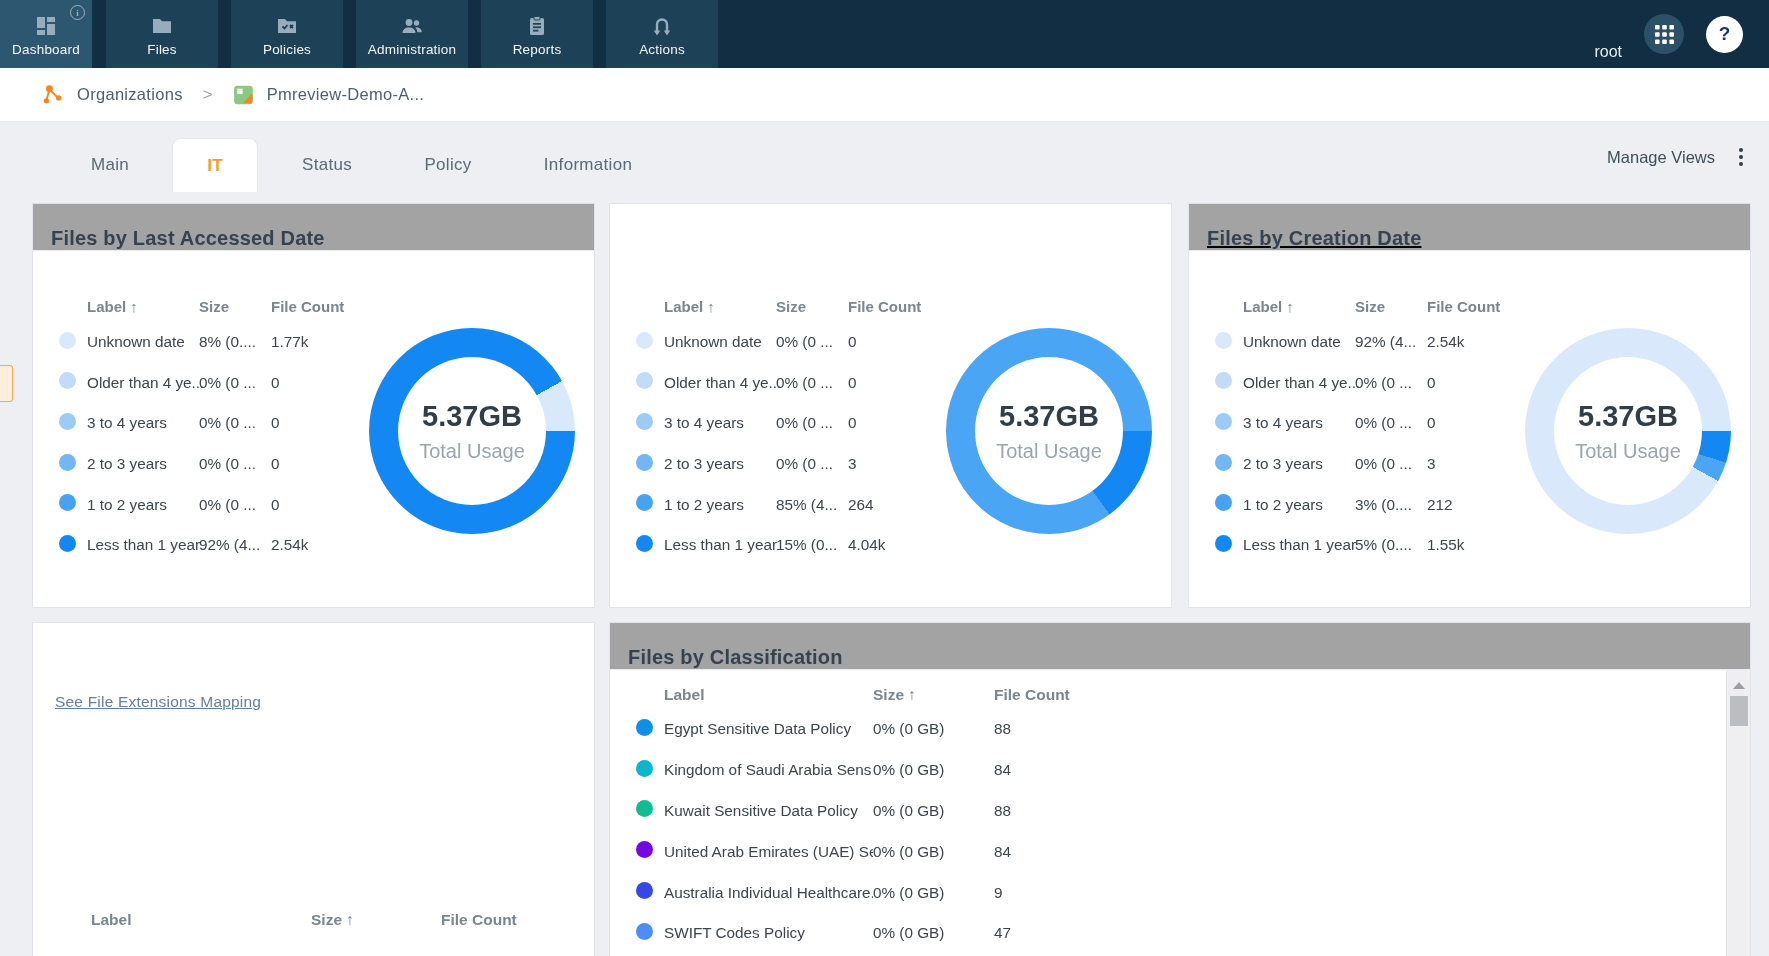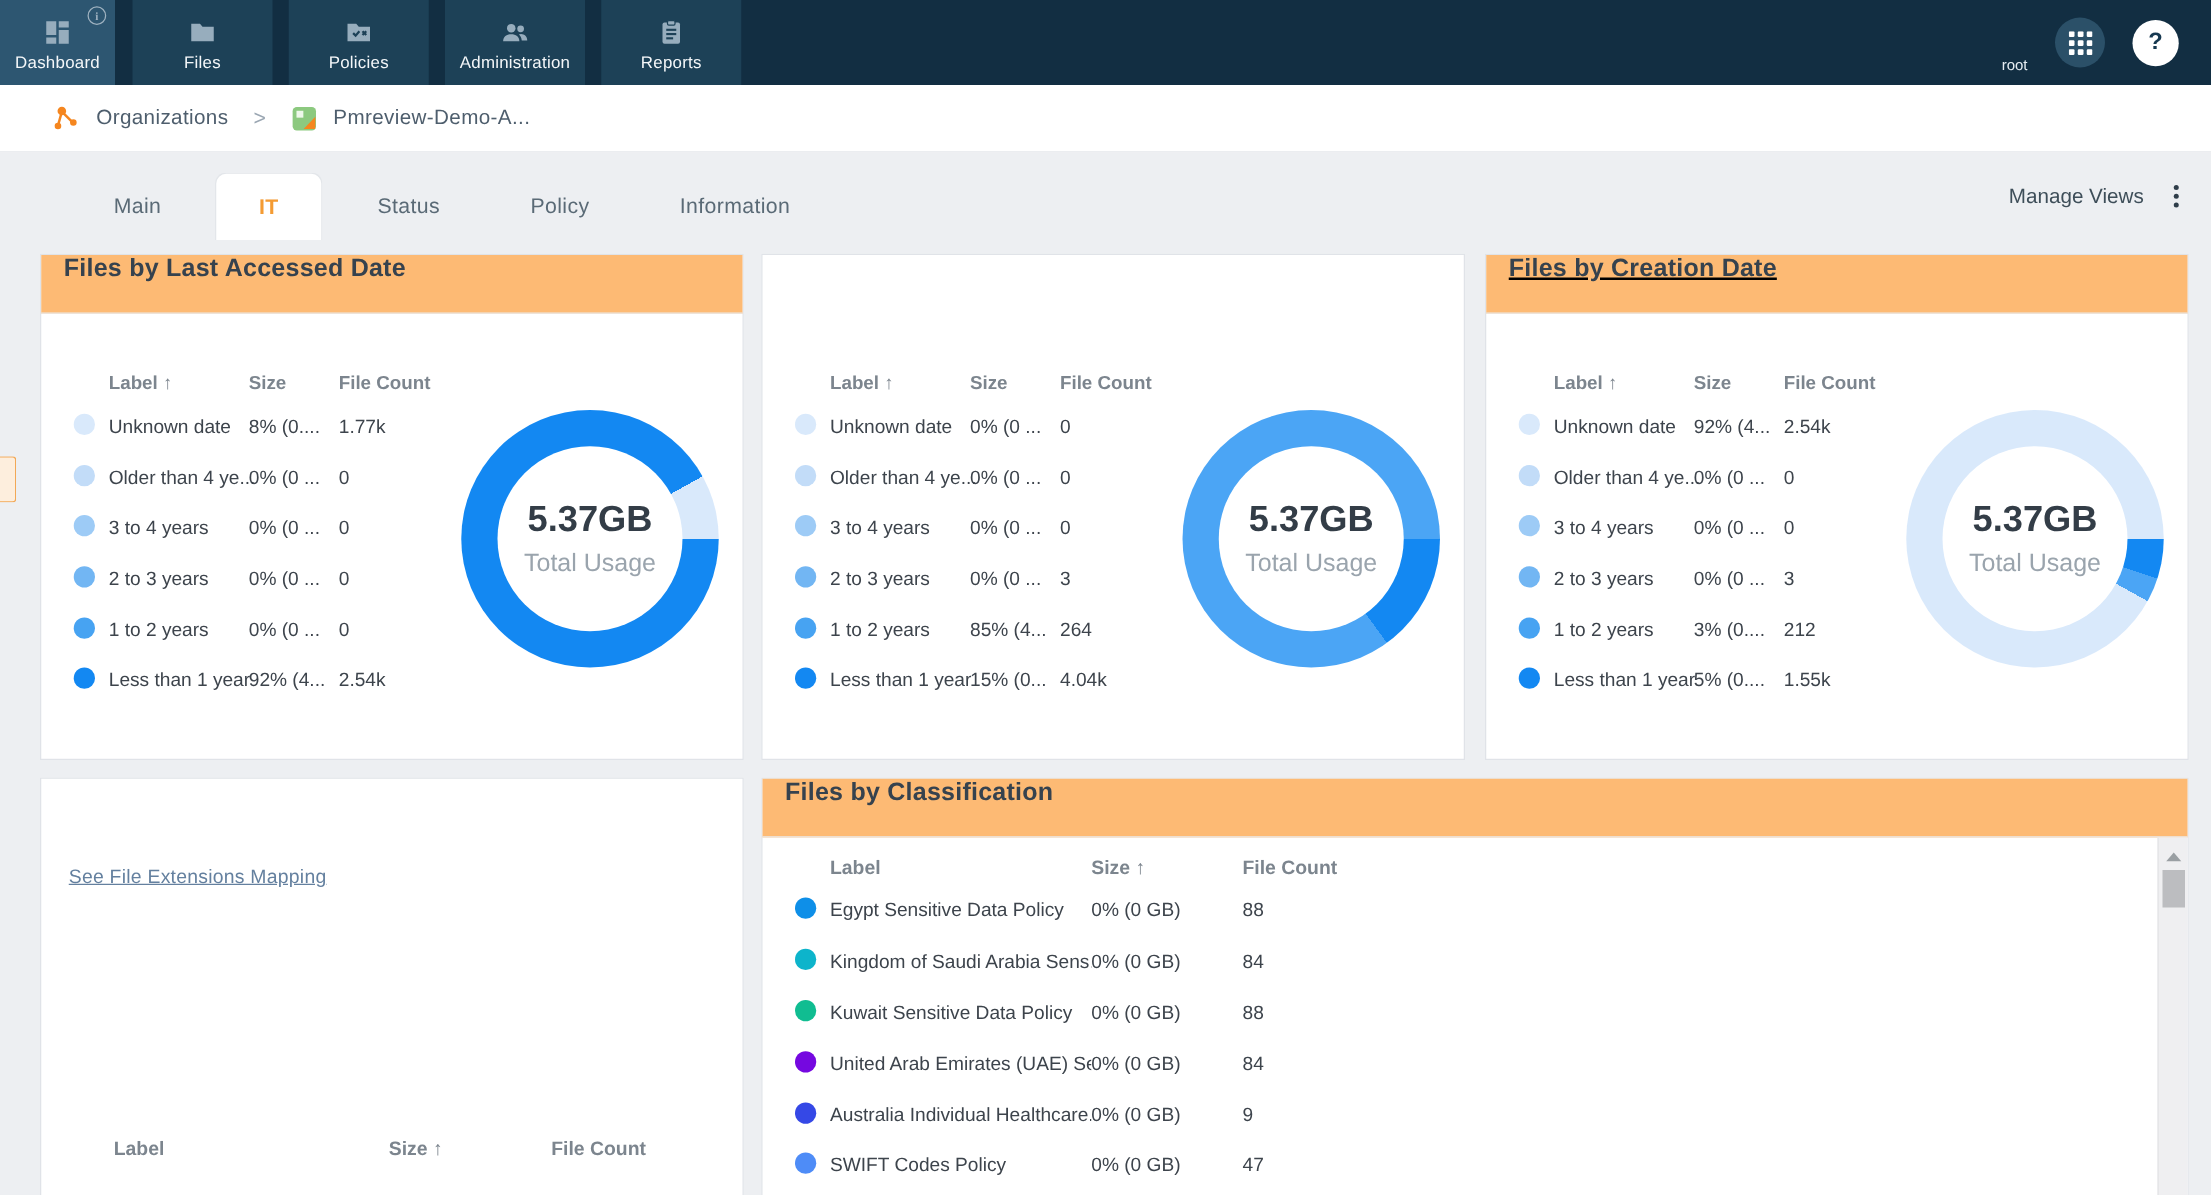--- a/index.html
+++ b/index.html
@@ -8,21 +8,21 @@
   .screen { position:relative; width:1769px; height:956px; background:#edeff2; overflow:hidden; }
 
   
   .topnav { position:absolute; left:0; top:0; width:1769px; height:68px; background:#122e42; display:flex; align-items:stretch; }
   .navtile { width:112px; margin-right:13px; background:#1d4157; display:flex; flex-direction:column; align-items:center; justify-content:center; gap:4px; cursor:pointer; position:relative; }
   .navtile.first { width:92px; margin-right:14px; background:#2d5671; }
   .navtile .nicon { color:#97adbd; height:26px; display:flex; align-items:flex-end; }
   .navtile .nlabel { color:#f4f7f9; font-size:13.5px; letter-spacing:.2px; }
   .info-badge { position:absolute; top:5px; right:7px; width:15px; height:15px; border:1.4px solid #9fb2c0; border-radius:50%; color:#9fb2c0; font-size:9px; font-weight:700; display:flex; align-items:center; justify-content:center; font-family:"Liberation Serif",serif; }
   .nav-right { margin-left:auto; display:flex; align-items:center; gap:22px; padding-right:26px; }
-  .nav-user { color:#e6edf2; font-size:12px;margin-top:35px; }
+  .nav-user { color:#e6edf2; font-size:16px;margin-top:35px; }
   .apps-btn { width:40px; height:40px; border-radius:50%; background:#2b5068; display:flex; align-items:center; justify-content:center; cursor:pointer; }
   .help-btn { width:37px; height:37px; border-radius:50%; background:#ffffff; color:#173951; font-weight:800; font-size:19px; display:flex; align-items:center; justify-content:center; cursor:pointer; }
 
   
   .crumbbar { position:absolute; left:0; top:68px; width:1769px; height:54px; background:#fff; border-bottom:1px solid #e5e8ec; display:flex; align-items:center; padding-left:42px; }
   .crumb { display:flex; align-items:center; gap:12px; cursor:pointer; }
   .crumb-label { color:#4e5e6d; font-size:16.5px; letter-spacing:.3px; }
   .crumb-sep { color:#9aa6b2; font-size:17px; margin:0 20px; }
 
   
@@ -30,21 +30,21 @@
   .tabs { position:absolute; left:62px; bottom:0; display:flex; align-items:center; gap:14px; }
   .tab { height:54px; line-height:54px; text-align:center; font-size:17px; color:#5a6a76; letter-spacing:.3px; cursor:pointer; }
   .tab.t1{width:96px;} .tab.t2{width:86px;} .tab.t3{width:110px;} .tab.t4{width:104px;} .tab.t5{width:148px;}
   .tab.active { background:#fff; border:1px solid #e3e6ea; border-bottom:none; border-radius:9px 9px 0 0; color:#f49b33; font-weight:700; }
   .manage-views { position:absolute; right:54px; top:0; height:70px; line-height:70px; color:#3e4e59; font-size:16.5px; cursor:pointer; }
   .kebab { position:absolute; right:26px; top:26px; display:flex; flex-direction:column; gap:3px; cursor:pointer; }
   .kebab i { width:4px; height:4px; border-radius:50%; background:#2f3e4a; }
 
   
   .card { position:absolute; background:#fff; border:1px solid #e0e3e8; }
-  .card-h { height:47px; background:#fdba74; border-bottom:1px solid #e9ebee; display:flex; align-items:flex-start; padding-left:18px; }
+  .card-h { height:47px; background:#a3a3a3; border-bottom:1px solid #e9ebee; display:flex; align-items:flex-end; padding-left:18px; }
   .card-title { font-size:20px; font-weight:700; color:#36424e; letter-spacing:.2px; }
   .card-a { left:32px;  top:203px; width:563px; height:405px; }
   .card-b { left:609px; top:203px; width:563px; height:405px; }
   .card-c { left:1188px;top:203px; width:563px; height:405px;text-decoration:underline; }
   .card-d { left:32px;  top:622px; width:563px; height:360px; }
   .card-e { left:609px; top:622px; width:1142px; height:360px; }
 
   
   .legend { position:absolute; left:26px; top:86px; }
   .lhead, .lrow { display:grid; grid-template-columns:28px 112px 72px 70px; align-items:center; }
@@ -134,20 +134,30 @@
       <span class="nicon">
         <svg width="24" height="24" viewBox="0 0 24 24">
             <rect x="5" y="4" width="14" height="17" rx="1.6" fill="currentColor"></rect>
             <rect x="9" y="2.4" width="6" height="3.6" rx="1" fill="currentColor" stroke="#1d4157" stroke-width="1"></rect>
             <rect x="8" y="9" width="8" height="1.7" fill="#1d4157"></rect>
             <rect x="8" y="12.4" width="8" height="1.7" fill="#1d4157"></rect>
             <rect x="8" y="15.8" width="5.5" height="1.7" fill="#1d4157"></rect>
           </svg>
       </span>
       <span class="nlabel">Reports</span>
+    </div>
+    <div class="navtile">
+      <span class="nicon">
+        <svg width="24" height="24" viewBox="0 0 24 24" fill="none">
+            <path d="M7 19v-8.5a5 5 0 0 1 10 0V19" stroke="currentColor" stroke-width="2.4"></path>
+            <path d="M3.8 16.5h6.4L7 21.5z" fill="currentColor"></path>
+            <path d="M13.8 16.5h6.4L17 21.5z" fill="currentColor"></path>
+          </svg>
+      </span>
+      <span class="nlabel">Actions</span>
     </div>
 
     <div class="nav-right">
       <span class="nav-user">root</span>
       <span class="apps-btn">
         <svg width="19" height="19" viewBox="0 0 19 19" fill="#ffffff">
             <rect x="0" y="0" width="4.6" height="4.6" rx="1"></rect>
             <rect x="7.2" y="0" width="4.6" height="4.6" rx="1"></rect>
             <rect x="14.4" y="0" width="4.6" height="4.6" rx="1"></rect>
             <rect x="0" y="7.2" width="4.6" height="4.6" rx="1"></rect>

